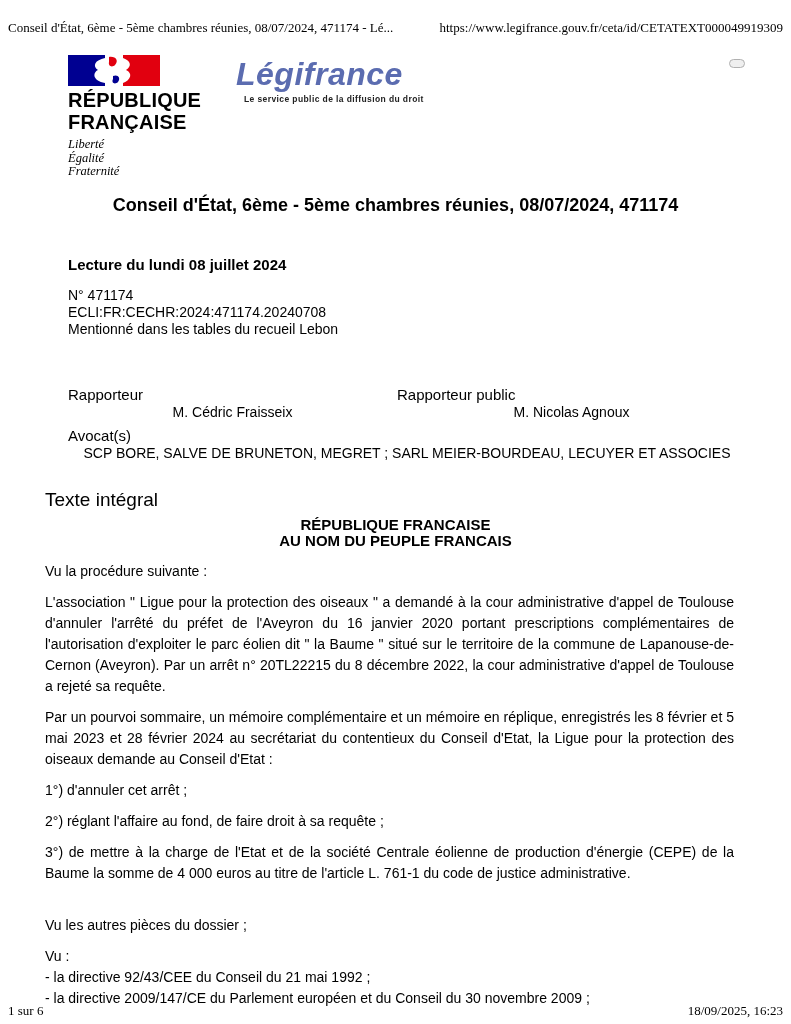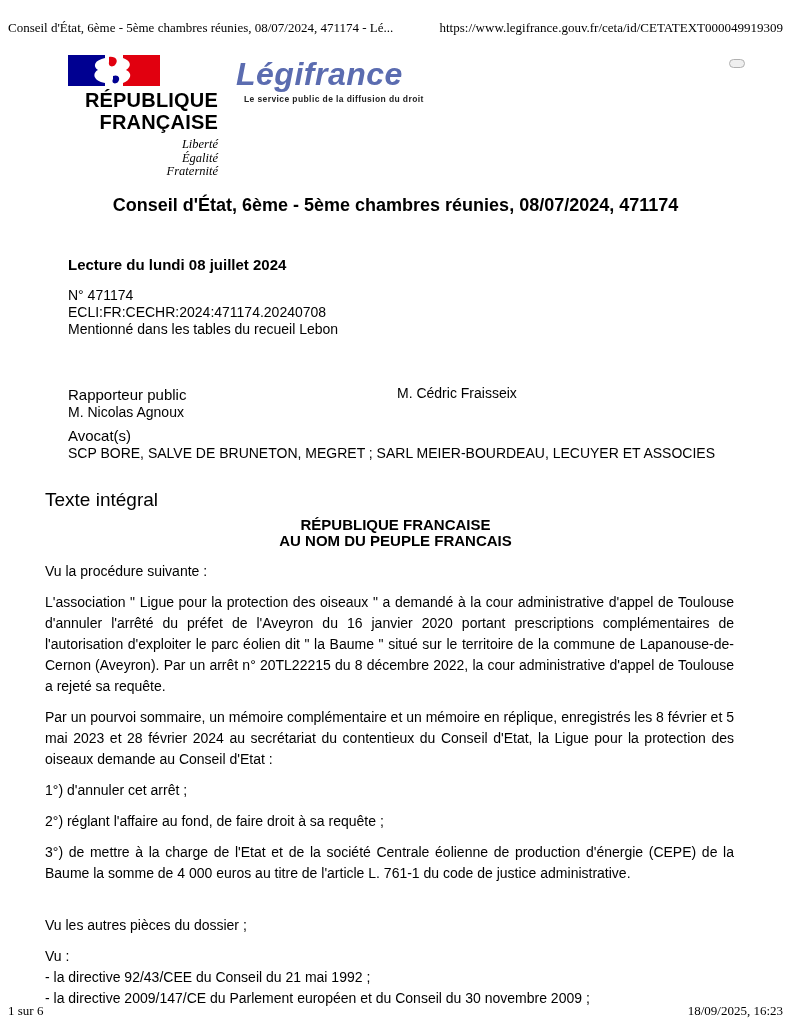--- a/index.html
+++ b/index.html
@@ -17,21 +17,21 @@
   .print-header { top:20px; }
   .print-footer { top:1003px;gap:16px; }
   .pill {
     position:absolute; left:729px; top:59px; width:16px; height:9px;
     border:1px solid #b0b0b0; border-radius:5px; background:#efefef;
   }
   
   .content { position:absolute; top:55px; left:45px; width:701px; }
   
   .logo-row { display:flex; height:112px; }
-  .rf-logo { margin-left:23px; width:150px; flex:none;text-align:right; }
+  .rf-logo { margin-left:23px; width:150px; flex:none; }
   .rf-flag { display:block; margin-bottom:3px; }
   .rf-name {
     font-weight:bold; font-size:20px; line-height:22px; letter-spacing:0.2px;
     white-space:pre-line; color:#000;
   }
   .rf-motto {
     margin-top:5px; font-family:"Liberation Serif", serif; font-style:italic;
     font-size:12.5px; line-height:13.5px; white-space:pre-line; color:#000;
   }
   .lf-block { margin-left:18px; padding-top:2px; }
@@ -40,21 +40,21 @@
   
   .doc-title { margin-top:28px; text-align:center; font-size:18px; font-weight:bold; line-height:21px; }
   
   .meta { margin-top:39px; margin-left:23px; }
   .cols { display:grid; grid-template-columns:329px 1fr; }
   .meta-bold { font-weight:bold; font-size:15px; line-height:19px; }
   .meta-plain { font-size:14px; line-height:17px; }
   .idblock { margin-top:13px; }
   .people { margin-top:47px; margin-left:23px; }
   .label15 { font-size:15px; line-height:19px; }
-  .name14 { font-size:14px; line-height:17px; }
+  .name14 { font-size:14px; line-height:17px;text-align:center; }
   .avocats { margin-top:5px; }
   
   .section-label { margin-top:26px; font-size:19px; line-height:23px; font-weight:normal; }
   .center-head { margin-top:6px; text-align:center; font-weight:bold; font-size:15px; line-height:16px; }
   
   .body { margin-top:12px; font-size:14px; line-height:21px; }
   .body p { margin:0 12px 10px 0; text-align:justify; }
   .body p.no-justify { text-align:left; }
   .body p.extra-gap { margin-top:31px; }
   .pre { white-space:pre-line; }
@@ -103,20 +103,21 @@
       </div>
       <div class="idblock">
         <div class="meta-plain">N° 471174</div>
         <div class="meta-plain">ECLI:FR:CECHR:2024:471174.20240708</div>
         <div class="meta-plain">Mentionné dans les tables du recueil Lebon</div>
       </div>
     </div>
 
     <div class="people">
       <div class="cols">
+        <div class="label15">Rapporteur</div>
         <div class="label15">Rapporteur public</div>
         <div class="name14">M. Cédric Fraisseix</div>
         <div class="name14">M. Nicolas Agnoux</div>
       </div>
       <div class="avocats">
         <div class="label15">Avocat(s)</div>
         <div class="name14">SCP BORE, SALVE DE BRUNETON, MEGRET ; SARL MEIER-BOURDEAU, LECUYER ET ASSOCIES</div>
       </div>
     </div>
 

